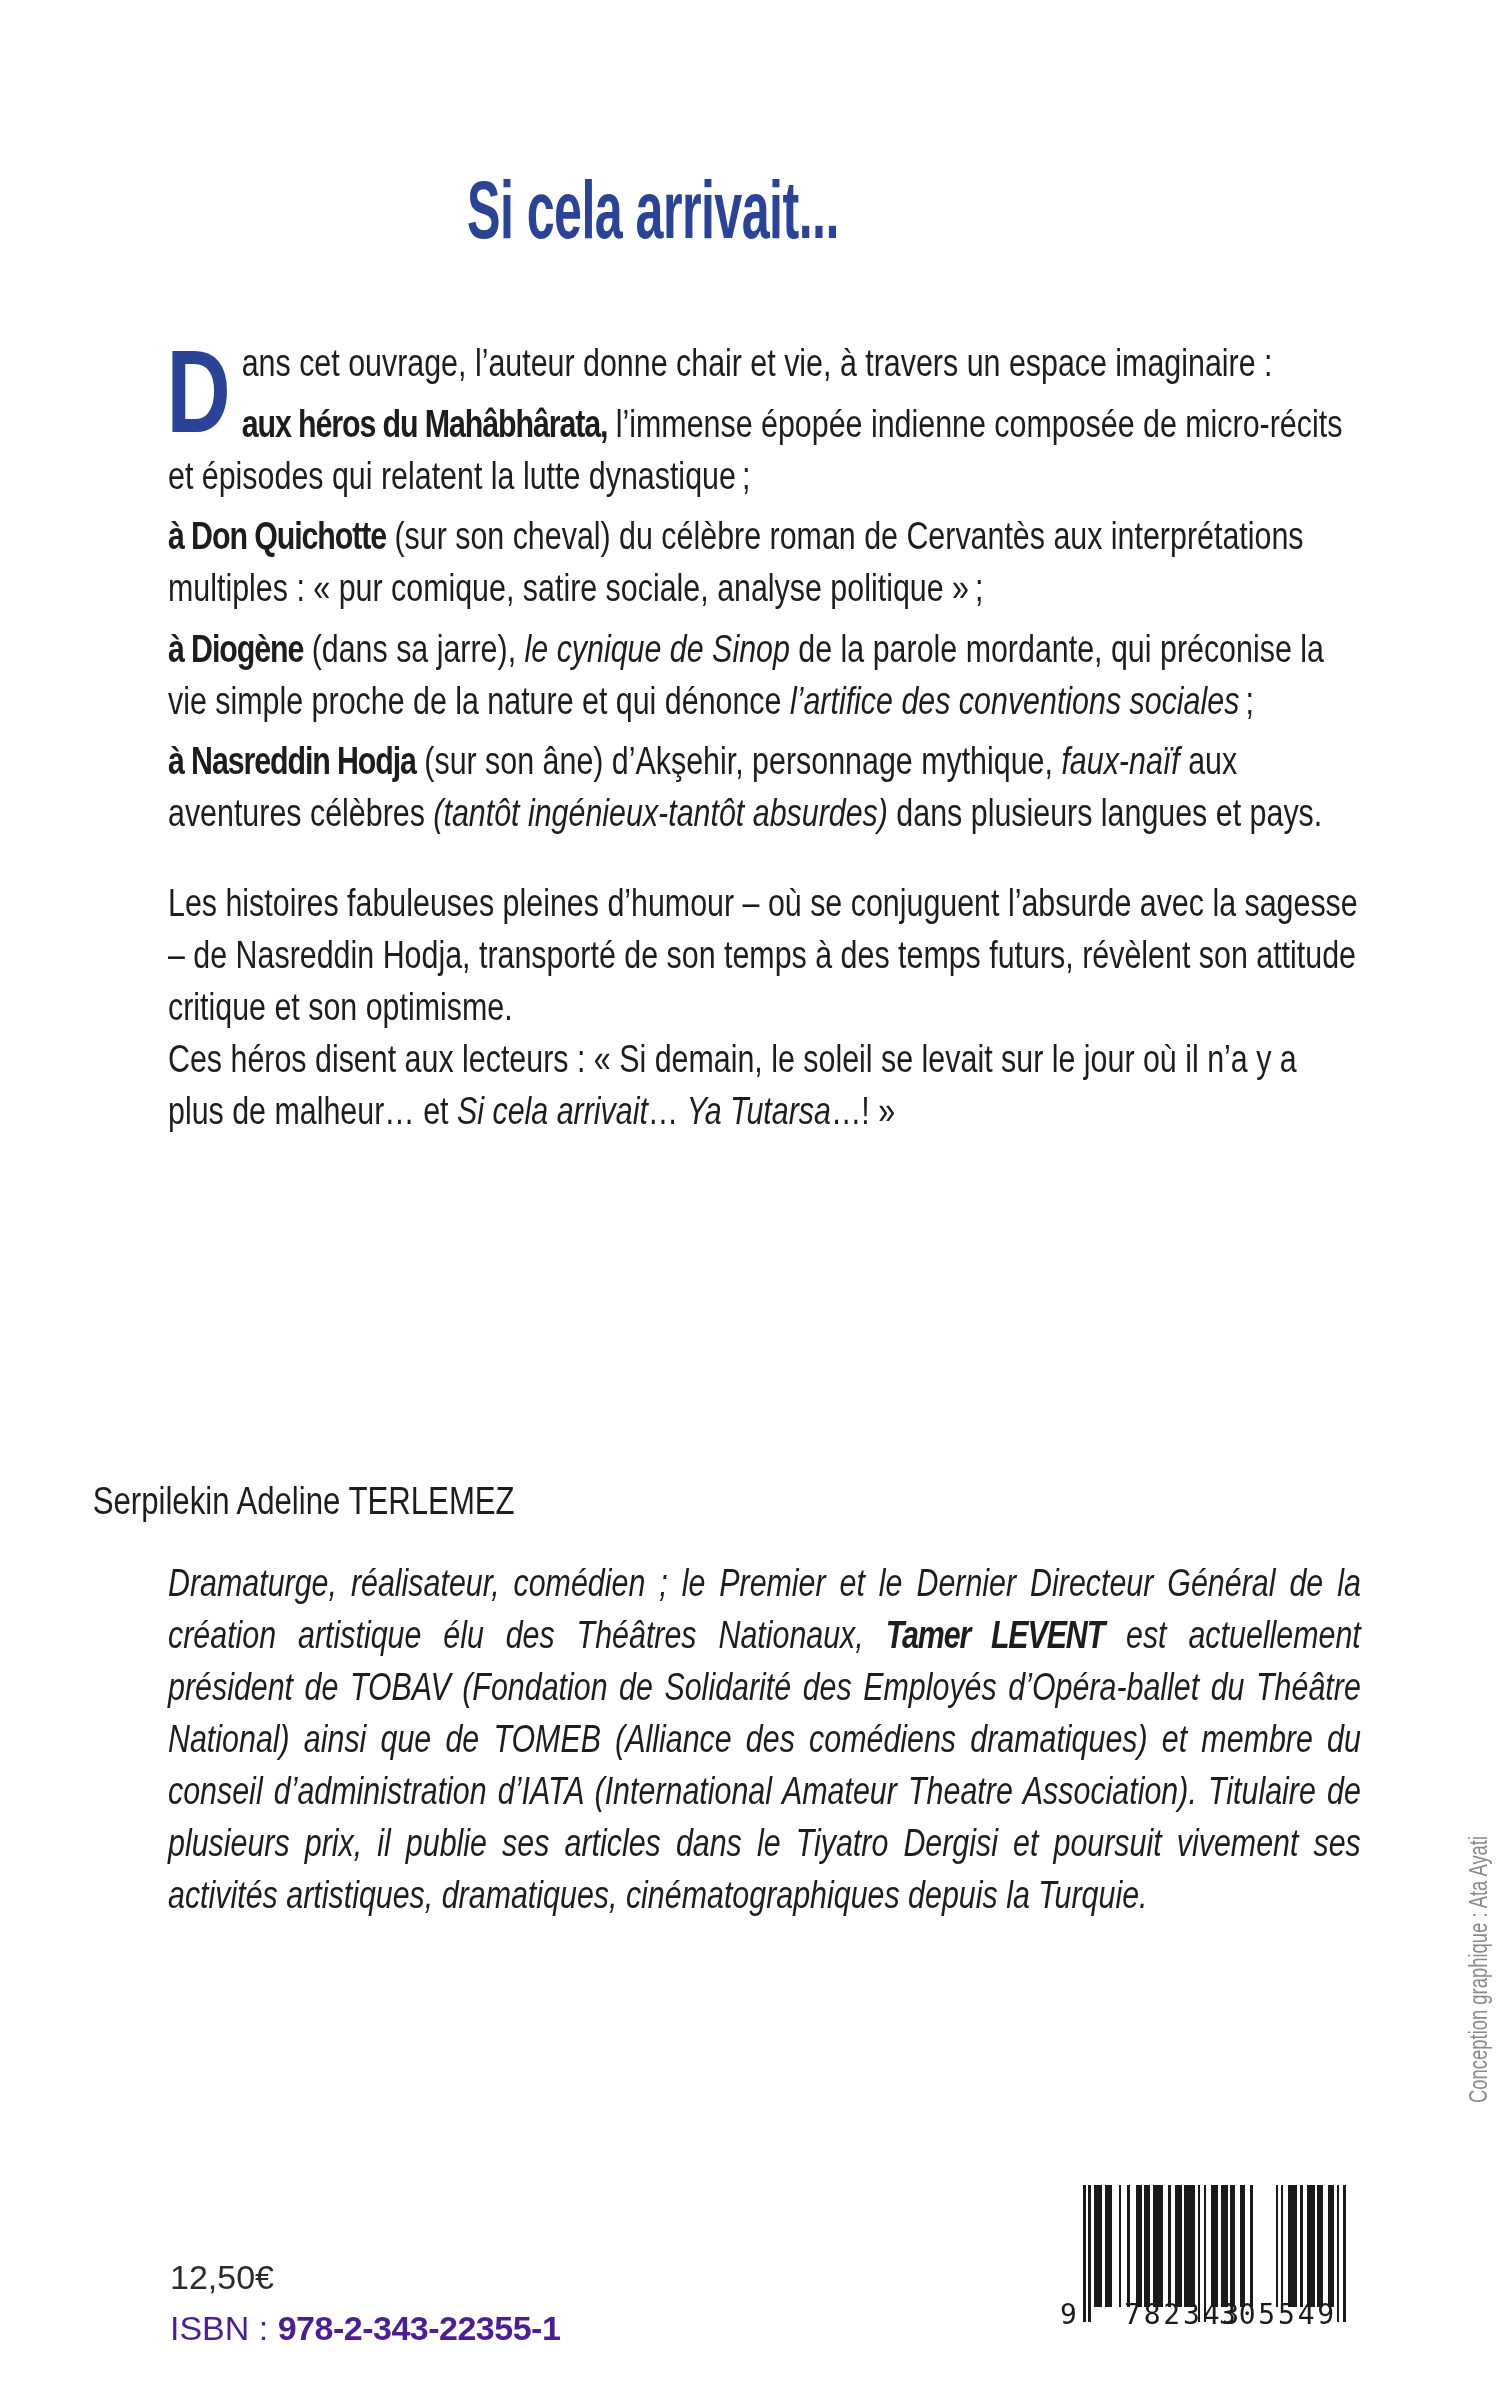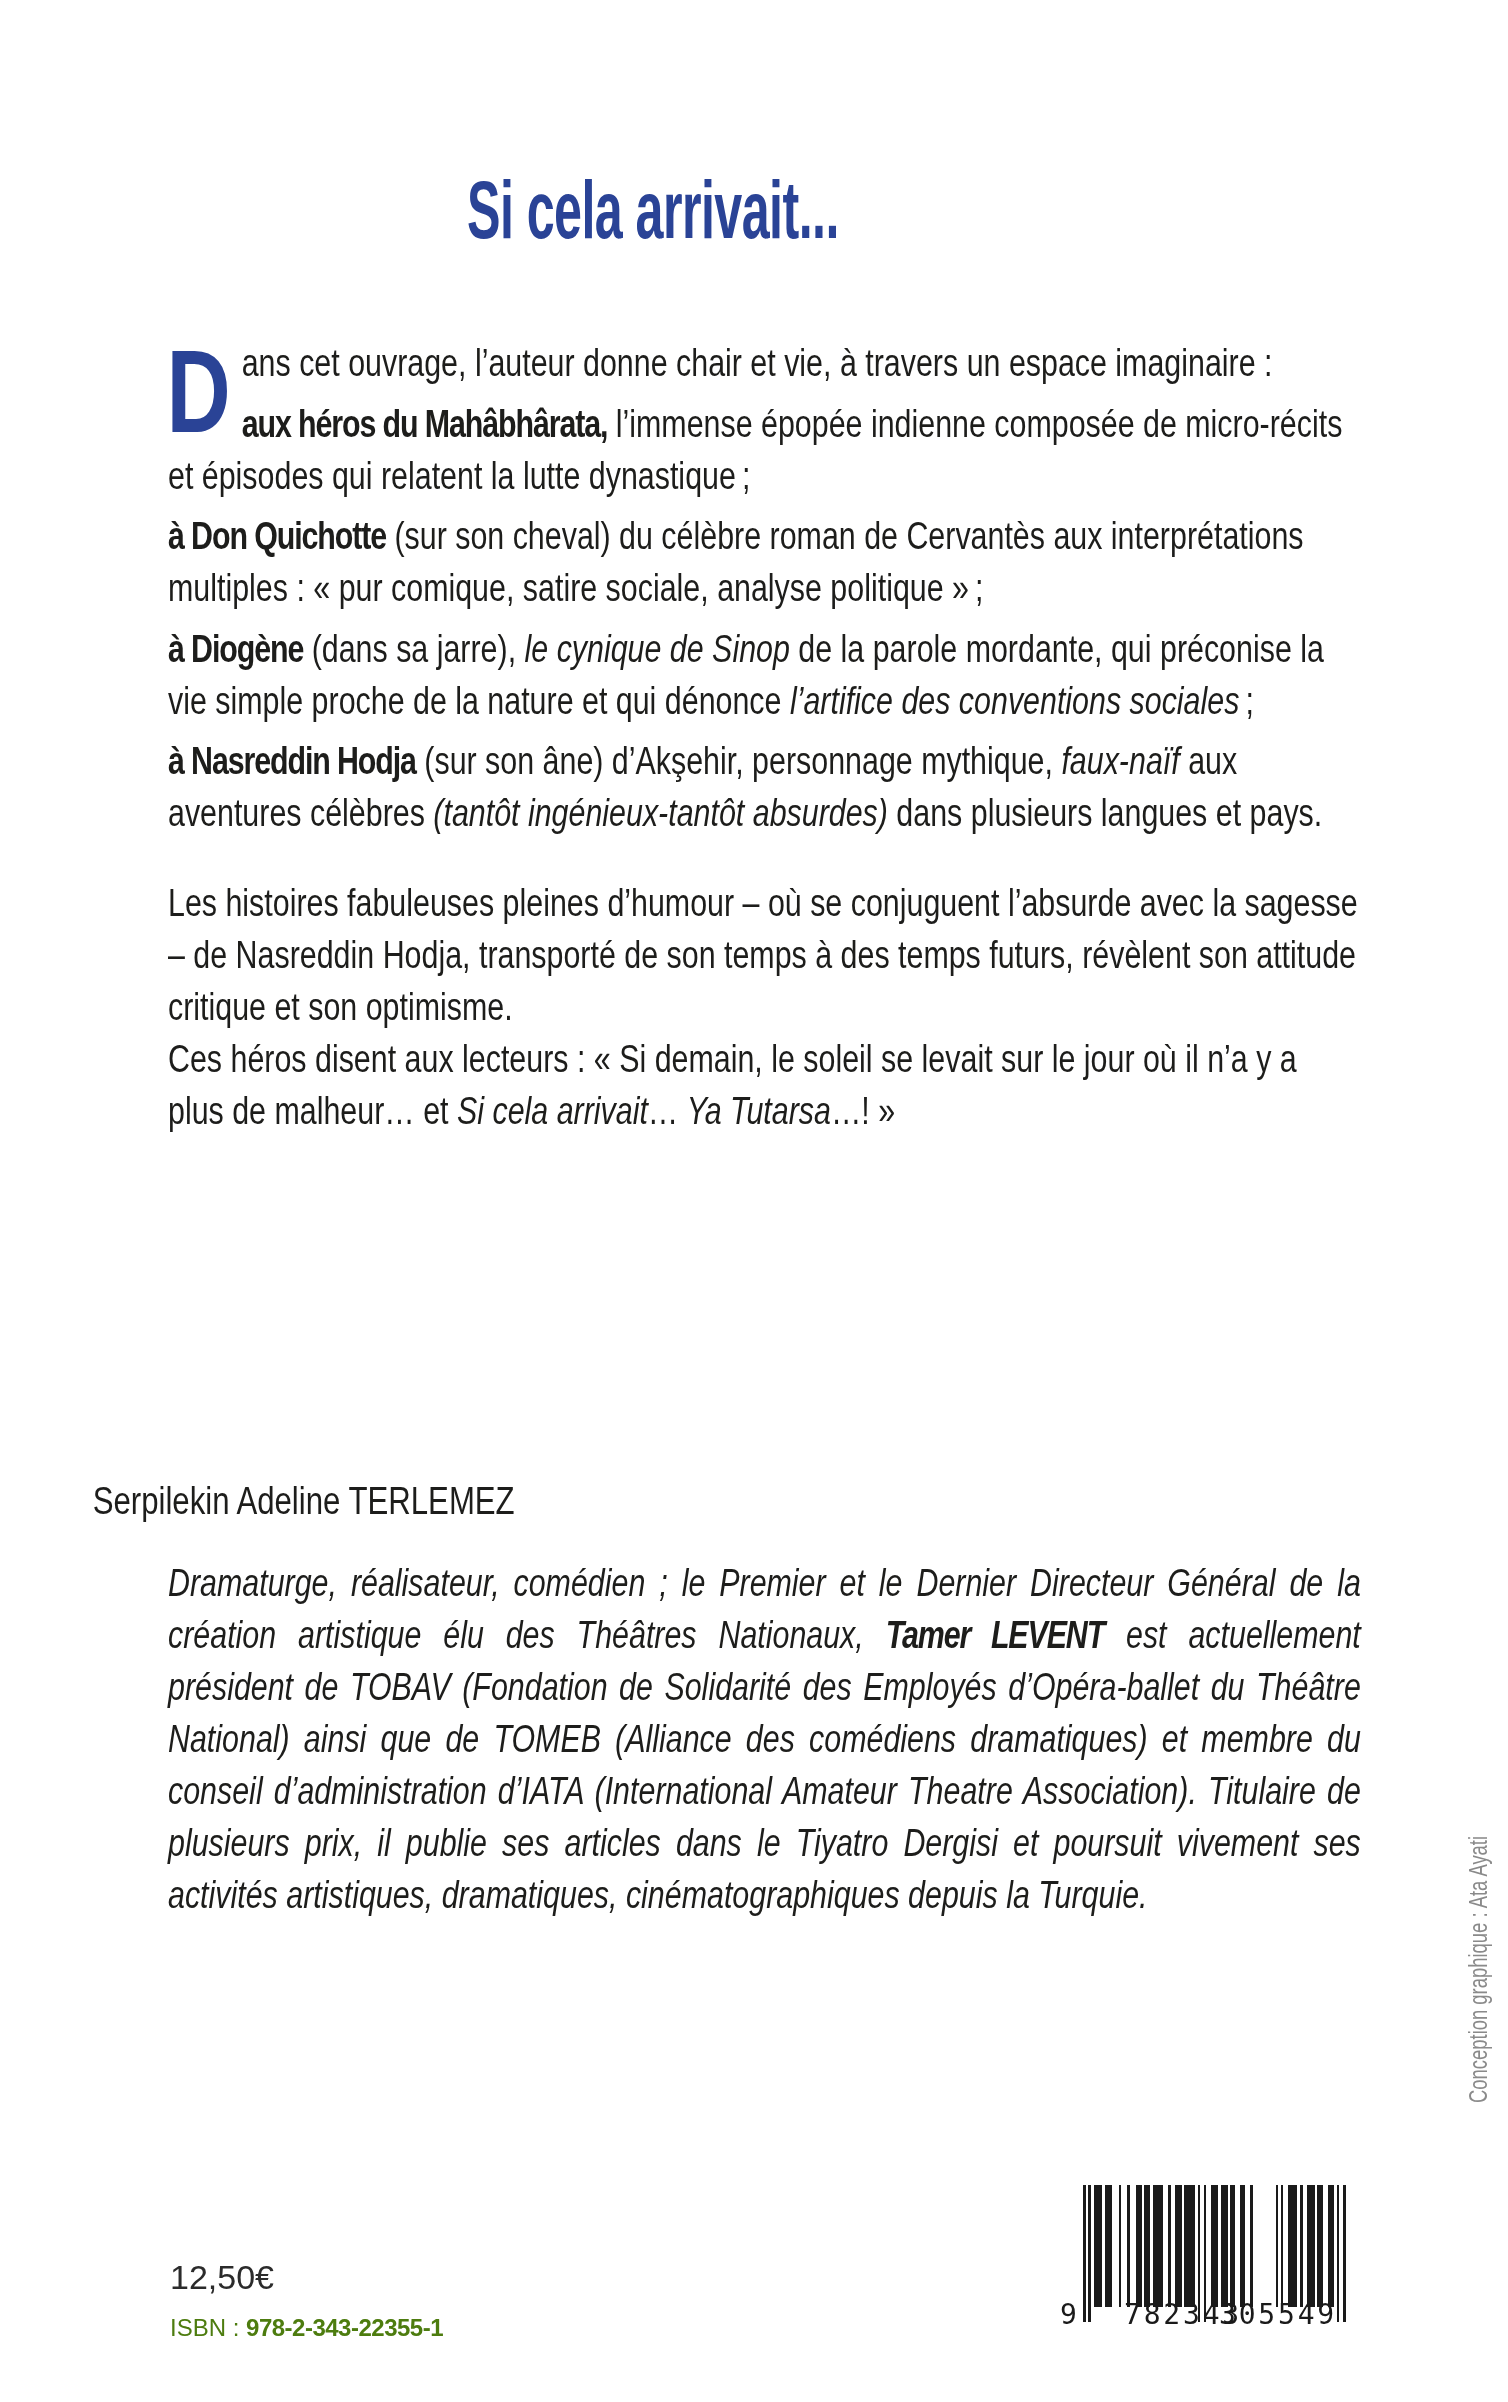--- a/index.html
+++ b/index.html
@@ -30,21 +30,21 @@
   #signature .s { display:inline-block; font-size:38px; line-height:52px; transform:scaleX(0.82); transform-origin:100% 0; }
 
   #bio { left:168px; top:1557px; width:1491px; }
   #bio .p { font-style:italic; }
 
   #credit { left:1465px; top:2103px; width:350px; height:26.5px; transform-origin:0 0; transform:rotate(-90deg); }
   #credit span { display:inline-block; font-size:25.6px; color:#8a8a8a; white-space:nowrap;
                  transform:scaleX(0.72); transform-origin:0 0; line-height:26.5px; }
 
   #price { left:170px; top:2258px; font-size:34px; color:#2b2b2b; line-height:38px; }
-  #isbn { left:170px; top:2309px; font-size:24px; color:#4d7c0f; line-height:38px; white-space:nowrap; }
+  #isbn { left:170px; top:2309px; font-size:34px; color:#4c1d95; line-height:38px; white-space:nowrap; }
   #isbn .lbl { font-weight:normal; }
   #isbn .num { font-weight:bold; letter-spacing:-0.5px; }
 
   #barcode { left:1060px; top:2185px; width:293px; height:161px; }
   #barcode .bar { position:absolute; top:0; background:#1a1a1a; }
   #barcode .digits { position:absolute; top:114px; font-family:"DejaVu Sans Mono", monospace;
                      font-size:28px; color:#1a1a1a; line-height:32px; white-space:nowrap; }
 </style>
 </head>
 <body>

